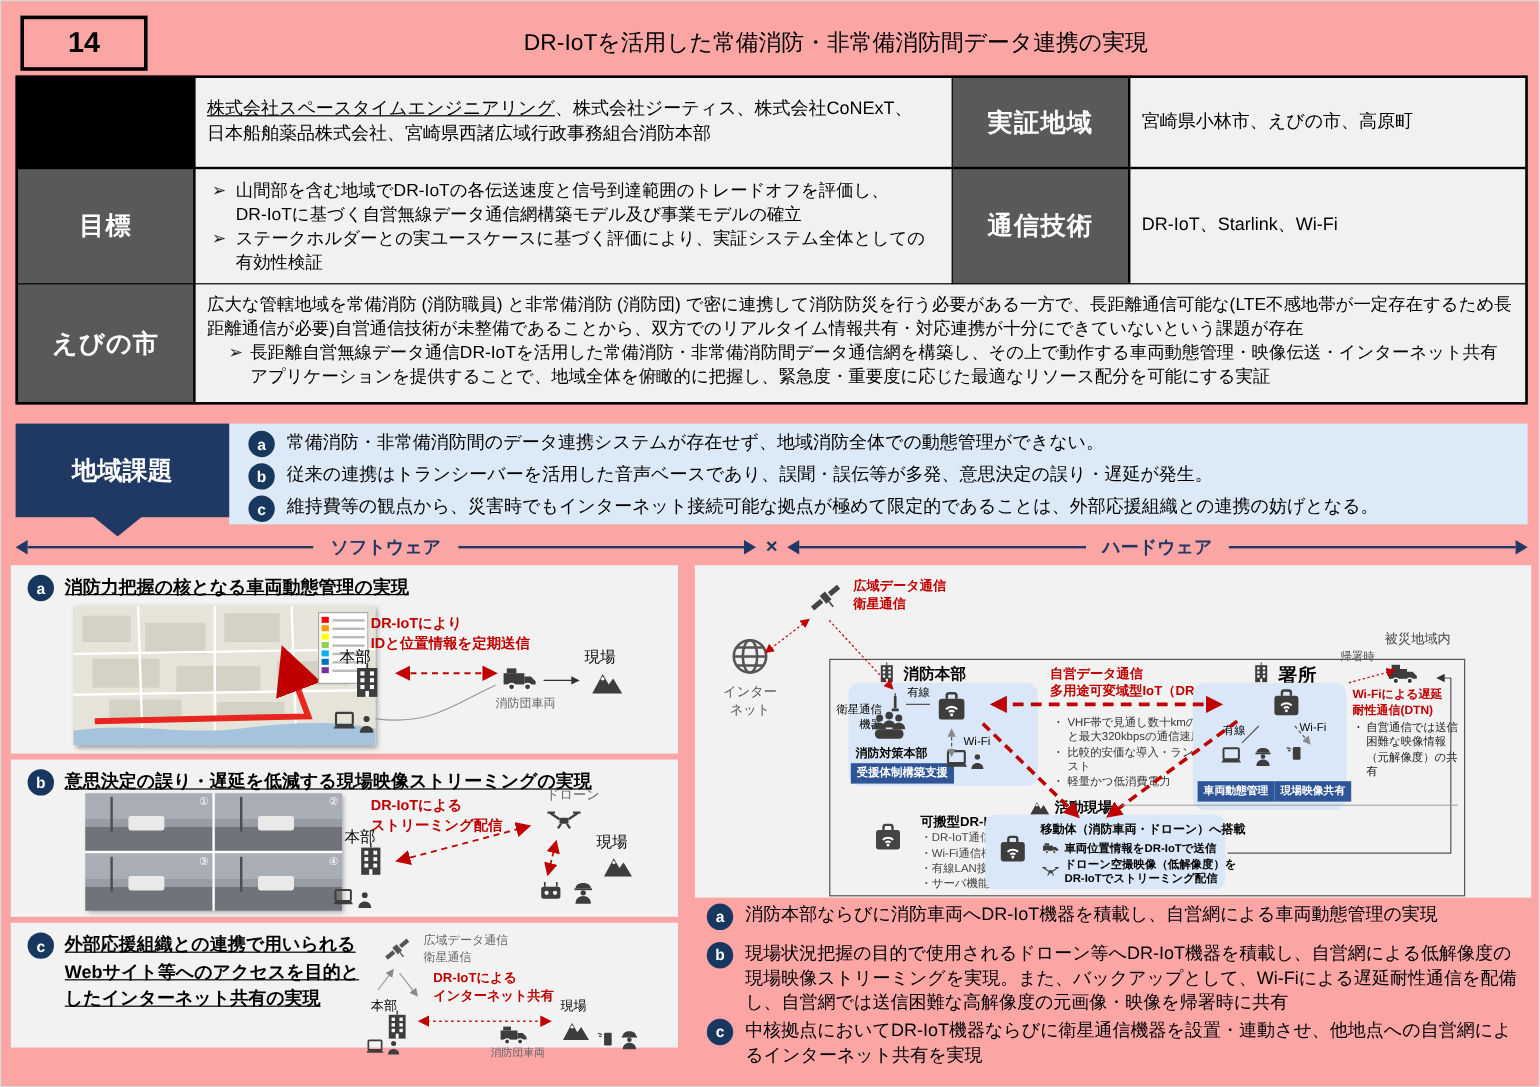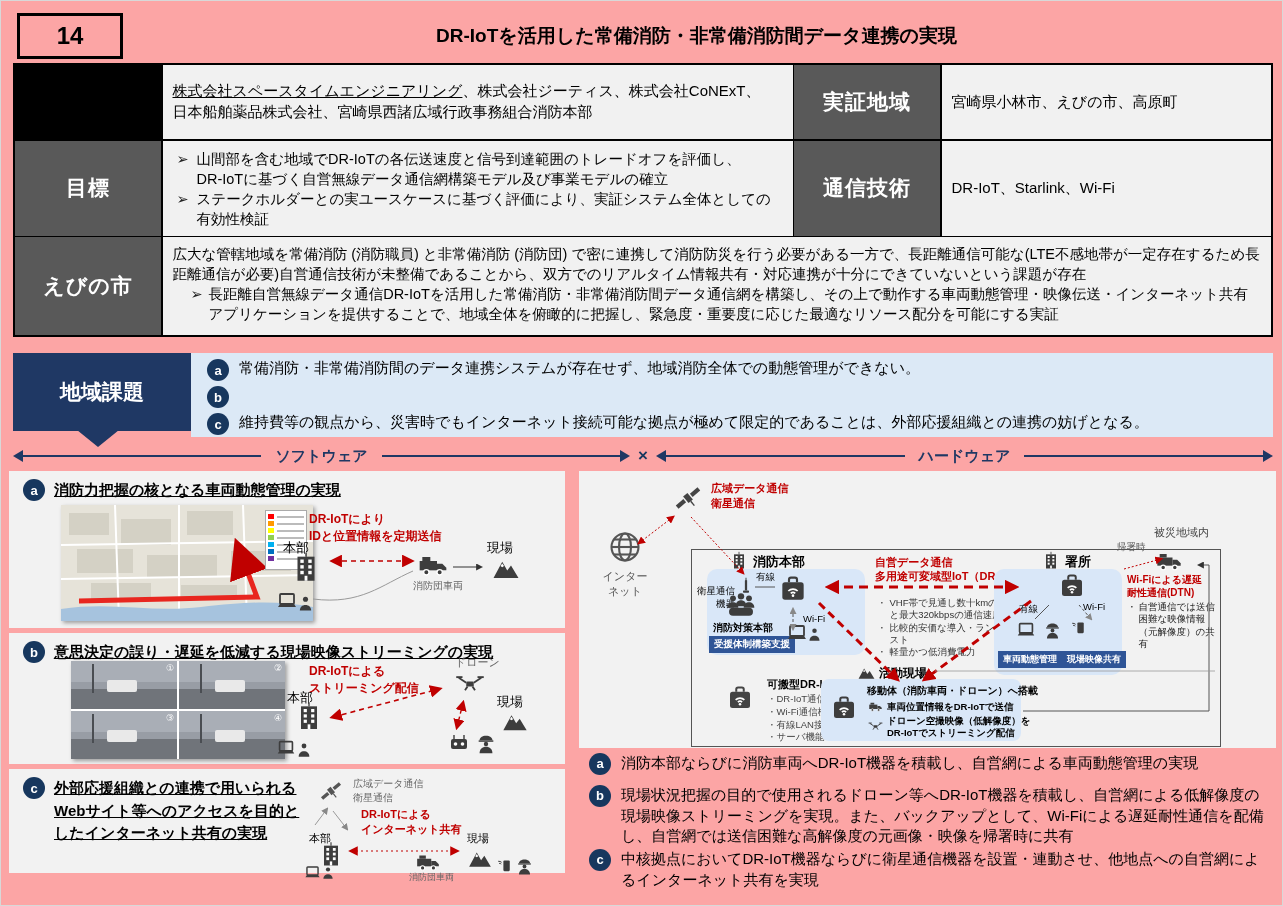--- a/index.html
+++ b/index.html
@@ -4,21 +4,21 @@
 <style>
   html,body{margin:0;padding:0;background:#fff;}
   .page{position:relative;width:1283px;height:906px;background:#fca5a5;overflow:hidden;
         font-family:"Liberation Sans","DejaVu Sans",sans-serif;color:#000;border:1px solid #d8d8d8;box-sizing:border-box;}
   .abs{position:absolute;}
   .pl{white-space:pre-line;}
   .ul{text-decoration:underline;}
   
   .numbox{position:absolute;left:16px;top:12px;width:100px;height:40px;border:3px solid #000;
           display:flex;align-items:center;justify-content:center;font-size:24px;font-weight:bold;}
-  .ptitle{position:absolute;left:130px;right:20px;top:22px;text-align:center;font-size:19px;font-weight:bold;}
+  .ptitle{position:absolute;left:130px;right:20px;top:22px;text-align:center;font-size:19px;font-weight:normal;}
   
   .tbl{position:absolute;left:12px;top:62px;width:1260px;height:274px;border:2px solid #000;
        display:grid;grid-template-columns:146px 630px 146px 1fr;grid-template-rows:74px 95px 1fr;
        background:#000;gap:1.5px;box-sizing:border-box;}
   .th{background:#595959;color:#fff;display:flex;flex-direction:column;align-items:center;justify-content:center;}
   .th-main{font-size:21px;font-weight:bold;letter-spacing:1px;}
   .th-sub{font-size:12px;font-weight:bold;}
   .td{background:#F1F1F1;font-size:14.5px;line-height:1.38;padding:5px 10px;box-sizing:border-box;}
   .td.vc{display:flex;align-items:center;font-size:15px;}
   .gbul{position:relative;padding-left:24px;}
@@ -226,20 +226,21 @@
 
   <div class="issues-bg"></div>
   <div class="issues-head">地域課題</div>
   <div class="issues-ptr"></div>
   <div class="irow" style="top:358px">
     <span class="tagc">a</span>
     <span>常備消防・非常備消防間のデータ連携システムが存在せず、地域消防全体での動態管理ができない。</span>
   </div>
   <div class="irow" style="top:385px">
     <span class="tagc">b</span>
+    <span>従来の連携はトランシーバーを活用した音声ベースであり、誤聞・誤伝等が多発、意思決定の誤り・遅延が発生。</span>
   </div>
   <div class="irow" style="top:412px">
     <span class="tagc">c</span>
     <span>維持費等の観点から、災害時でもインターネット接続可能な拠点が極めて限定的であることは、外部応援組織との連携の妨げとなる。</span>
   </div>
 
   <div class="divider">
     <div class="darr">
       <span class="tri-l"></span>
         <span class="dline"></span>
@@ -499,21 +500,21 @@
         </div>
       <div style="display:flex;gap:3px">
           <span>・</span>
           <span>軽量かつ低消費電力</span>
         </div>
     </div>
 
     <svg class="abs ic" style="left:462px;top:80px" width="20" height="20">
         <use href="#i-building" width="20" height="20"></use>
       </svg>
-    <div class="abs" style="left:486px;top:82px;font-size:13px;font-weight:bold">署所</div>
+    <div class="abs" style="left:486px;top:82px;font-size:16px;font-weight:bold">署所</div>
     <div class="abs" style="left:538px;top:70px;font-size:9.5px;color:#555">帰署時</div>
     <svg class="abs ic" style="left:576px;top:76px" width="28" height="28">
         <use href="#i-truck" width="28" height="28"></use>
       </svg>
     <div class="abs" style="left:415px;top:98px;width:128px;height:106px;background:#D9E7F8;border-radius:10px"></div>
     <svg class="abs ic" style="left:478px;top:100px" width="30" height="30">
         <use href="#i-case" width="30" height="30"></use>
       </svg>
     <div class="abs" style="left:440px;top:132px;font-size:9.5px">有線</div>
     <div class="abs" style="left:504px;top:130px;font-size:9.5px">Wi-Fi</div>

